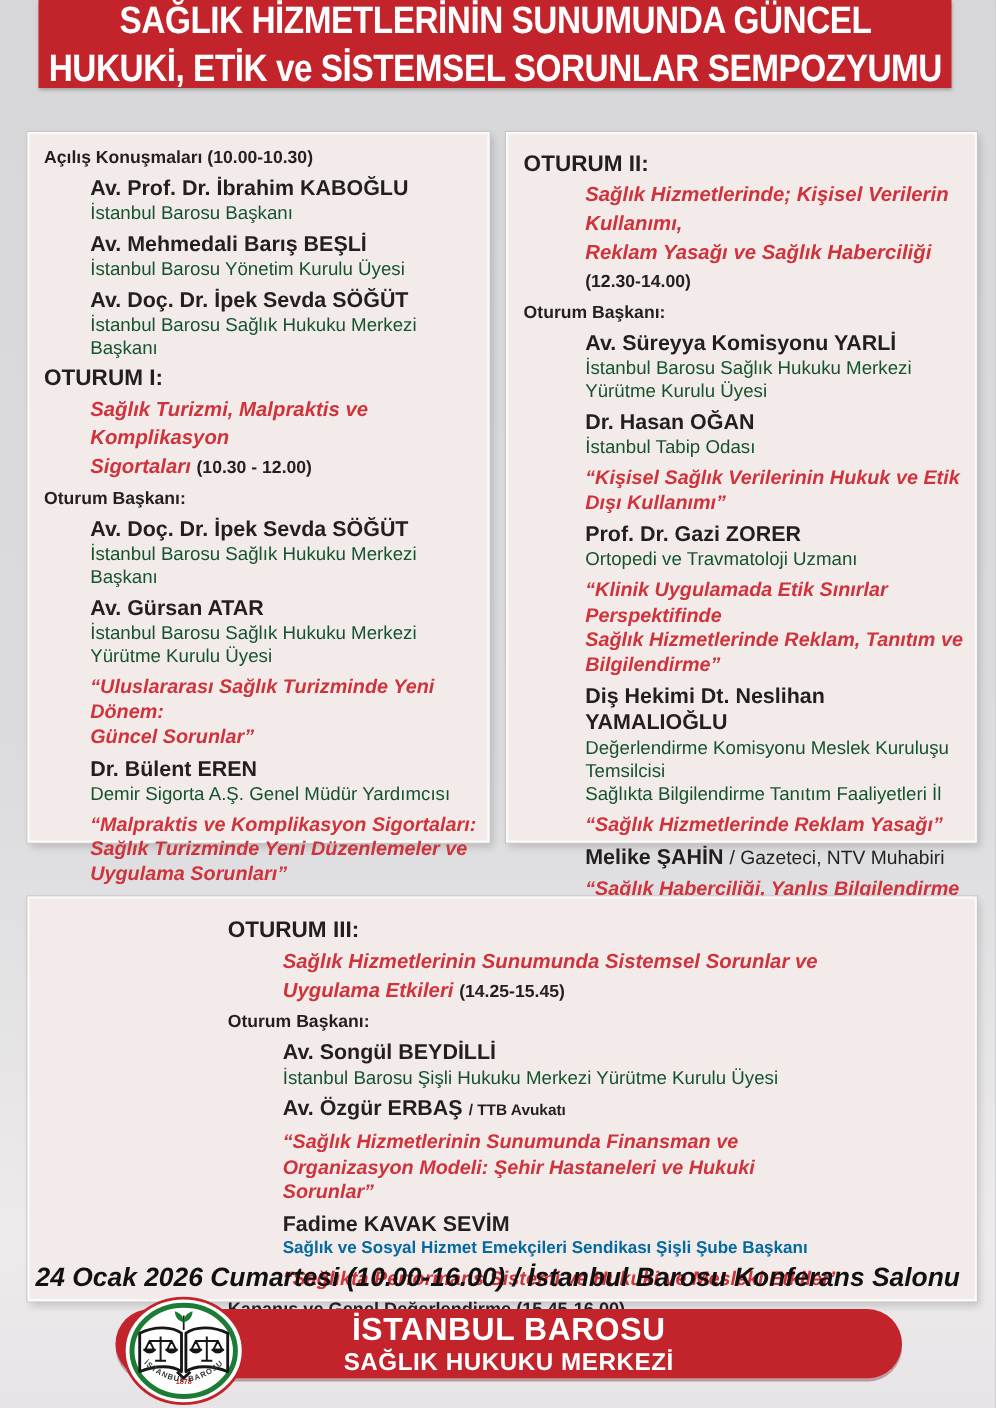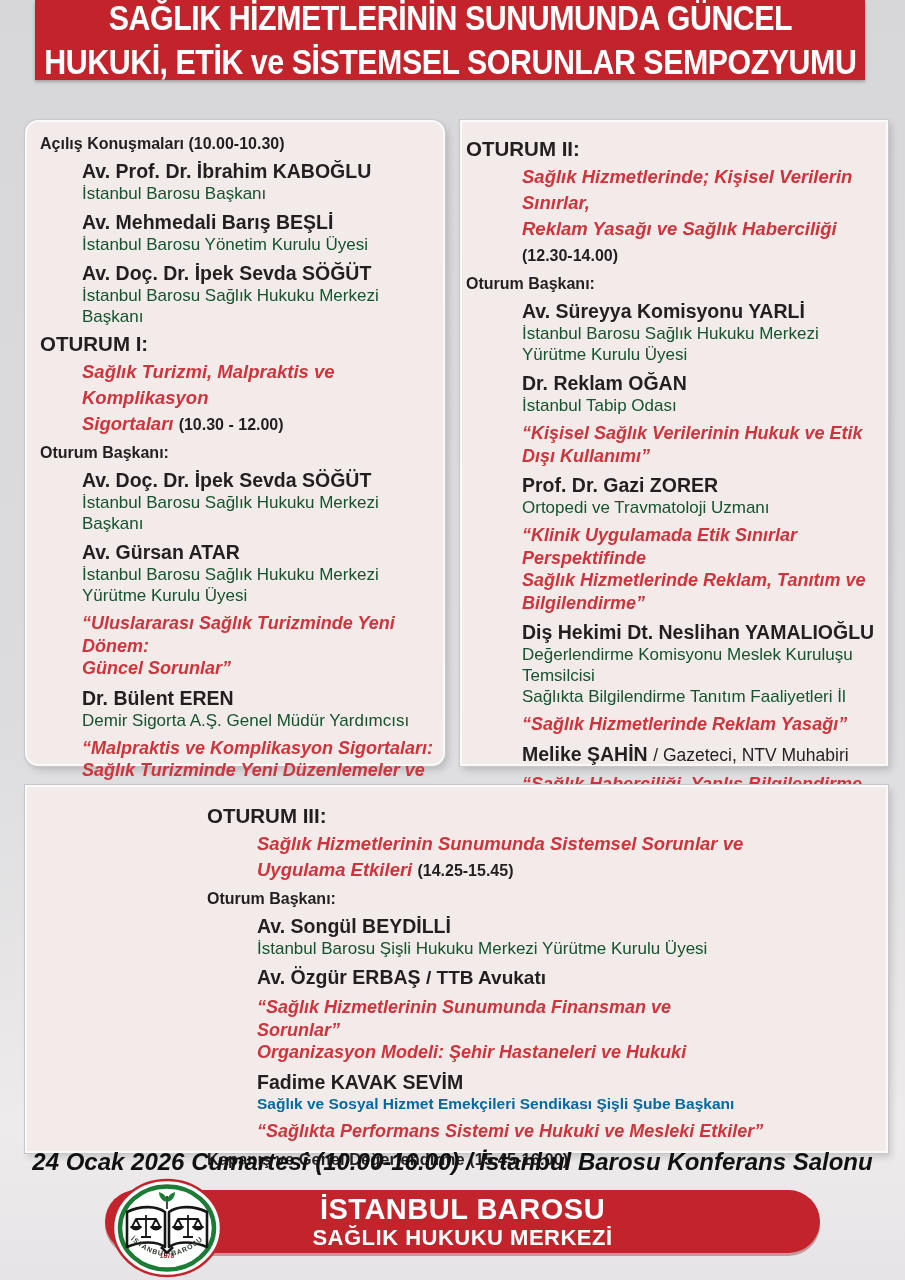--- a/index.html
+++ b/index.html
@@ -18,38 +18,38 @@
   .top-banner .tline {
     color:#ffffff; font-weight:bold; white-space:nowrap; display:inline-block;
     font-size:33px; line-height:44px; transform:scale(.92,1.05); transform-origin:center;
     letter-spacing:-.5px;
   }
   
   .panel {
     position:absolute; background:#f3ebe9; box-sizing:border-box;
     border:2px solid #fbfafa; box-shadow:0 0 0 1px #c7c6c8, 3px 4px 7px rgba(0,0,0,.16);
   }
-  .panel-left  { left:25px;  top:120px; width:420px; height:646px; padding:12px 8px 0 13px;border-radius:13px; }
-  .panel-right { left:460px; top:120px; width:428px; height:646px; padding:14px 8px 0 4px; }
-  .panel-bottom{ left:25px;  top:785px; width:863px; height:368px; padding:16px 20px 0 180px; }
+  .panel-left  { left:25px;  top:120px; width:420px; height:646px; padding:12px 8px 0 13px; }
+  .panel-right { left:460px; top:120px; width:428px; height:646px; padding:14px 8px 0 14px; }
+  .panel-bottom{ left:25px;  top:815px; width:863px; height:368px; padding:16px 20px 0 180px; }
   
   .h-label  { font-weight:bold; font-size:16px; line-height:19px; }
   .session-h{ font-weight:bold; font-size:20.5px; line-height:25px; margin-top:4px; }
   .name     { font-weight:bold; font-size:19.5px; line-height:24px; margin-top:6px; }
   .aff      { font-size:17px; line-height:21px; color:#14532d; }
   .aff-b    { font-weight:bold; font-size:15.5px; line-height:20px; color:#0369a1; }
   .quote    { color:#cf333b; font-weight:bold; font-style:italic; font-size:18px; line-height:22.5px; margin-top:6px; }
   .topic    { color:#cf333b; font-weight:bold; font-style:italic; font-size:18.5px; line-height:26px; }
   .topic-wrap { margin-top:3px; }
   .time-inline { color:#231f20; font-style:normal; font-weight:bold; font-size:16px; letter-spacing:0; }
   .chair-label { font-weight:bold; font-size:16px; line-height:19px; margin-top:5px; }
   .times    { font-weight:bold; font-size:16px; line-height:21px; }
   .times-wrap { margin-top:9px; margin-left:0; }
   .role-inline { font-weight:normal; font-size:17.5px; }
-  .role-small  { font-weight:bold; font-size:19px; }
+  .role-small  { font-weight:bold; font-size:14px; }
   .ind-l { margin-left:42px; }   
   .ind-r { margin-left:56px; }   
   .ind-b { margin-left:50px; }   
   .closing { font-weight:bold; font-size:16.5px; margin-top:8px; }
   
   .date-line {
     position:absolute; left:0; top:1148px; width:905px; text-align:center;
     font-weight:bold; font-style:italic; font-size:24px; color:#111;
   }
   .footer-banner {
@@ -113,33 +113,33 @@
 
     <div class="times-wrap">
       <div class="times">12.00 – 12.15 / Soru Cevap</div>
       <div class="times">12.15-12.30 / Kahve Arası</div>
     </div>
   </div>
 
   <div class="panel panel-right">
     <div class="session-h" style="margin-top:0">OTURUM II:</div>
     <div class="topic-wrap ind-r">
-      <div class="topic">Sağlık Hizmetlerinde; Kişisel Verilerin Sınırlar,</div>
+      <div class="topic">Sağlık Hizmetlerinde; Kişisel Verilerin Kullanımı,</div>
       <div class="topic">
         <span>Reklam Yasağı ve Sağlık Haberciliği</span>
         <span class="time-inline">(12.30-14.00)</span>
       </div>
     </div>
     <div class="chair-label">Oturum Başkanı:</div>
 
     <div class="name ind-r">Av. Süreyya Komisyonu YARLİ</div>
     <div class="aff ind-r">İstanbul Barosu Sağlık Hukuku Merkezi</div>
     <div class="aff ind-r">Yürütme Kurulu Üyesi</div>
 
-    <div class="name ind-r">Dr. Reklam OĞAN</div>
+    <div class="name ind-r">Dr. Hasan OĞAN</div>
     <div class="aff ind-r">İstanbul Tabip Odası</div>
     <div class="quote ind-r">
       <div>“Kişisel Sağlık Verilerinin Hukuk ve Etik</div>
       <div>Dışı Kullanımı”</div>
     </div>
 
     <div class="name ind-r">Prof. Dr. Gazi ZORER</div>
     <div class="aff ind-r">Ortopedi ve Travmatoloji Uzmanı</div>
     <div class="quote ind-r">
       <div>“Klinik Uygulamada Etik Sınırlar Perspektifinde</div>
@@ -186,22 +186,22 @@
 
     <div class="name ind-b">
       <span>Av. Özgür ERBAŞ</span>
       <span class="role-small">
         <span>/</span>
         <span>TTB Avukatı</span>
       </span>
     </div>
     <div class="quote ind-b">
       <div>“Sağlık Hizmetlerinin Sunumunda Finansman ve</div>
+      <div>Organizasyon Modeli: Şehir Hastaneleri  ve Hukuki</div>
       <div>Sorunlar”</div>
-      <div>Organizasyon Modeli: Şehir Hastaneleri  ve Hukuki</div>
     </div>
 
     <div class="name ind-b">Fadime KAVAK SEVİM</div>
     <div class="aff-b ind-b">Sağlık ve Sosyal Hizmet Emekçileri Sendikası Şişli Şube Başkanı</div>
     <div class="quote ind-b">“Sağlıkta Performans Sistemi ve Hukuki ve Mesleki Etkiler”</div>
 
     <div class="closing">Kapanış ve Genel Değerlendirme (15.45-16.00)</div>
   </div>
 
   <div class="date-line">24 Ocak 2026 Cumartesi (10.00-16.00) / İstanbul Barosu Konferans Salonu</div>

